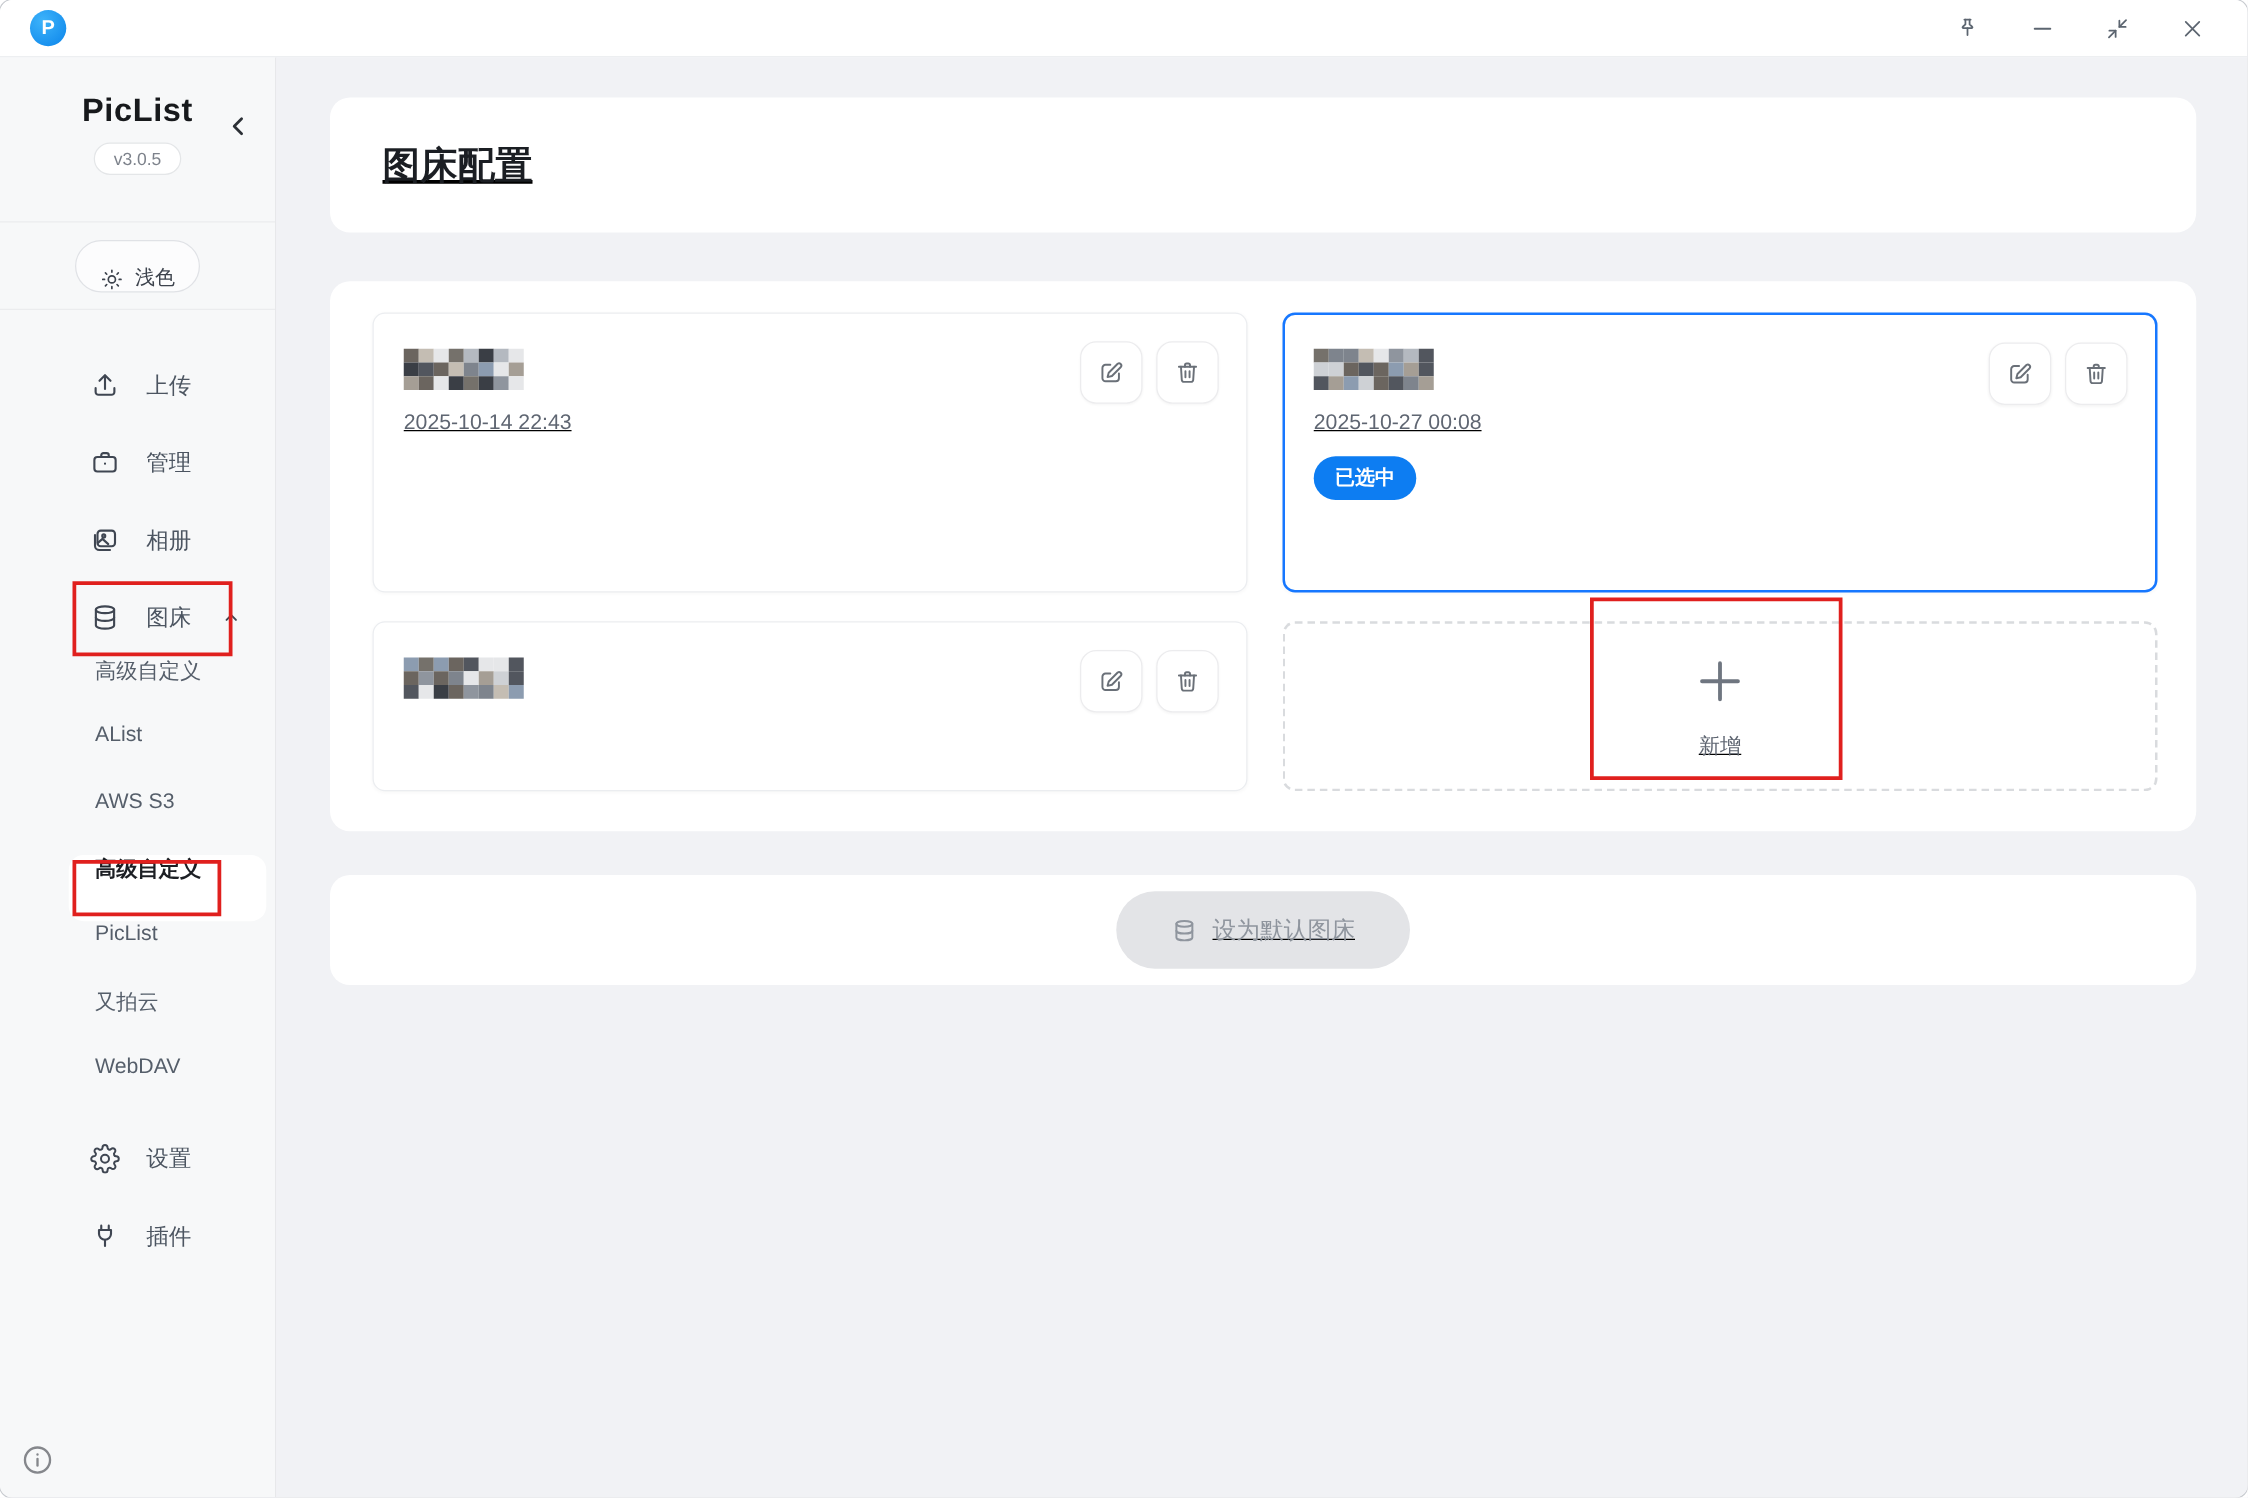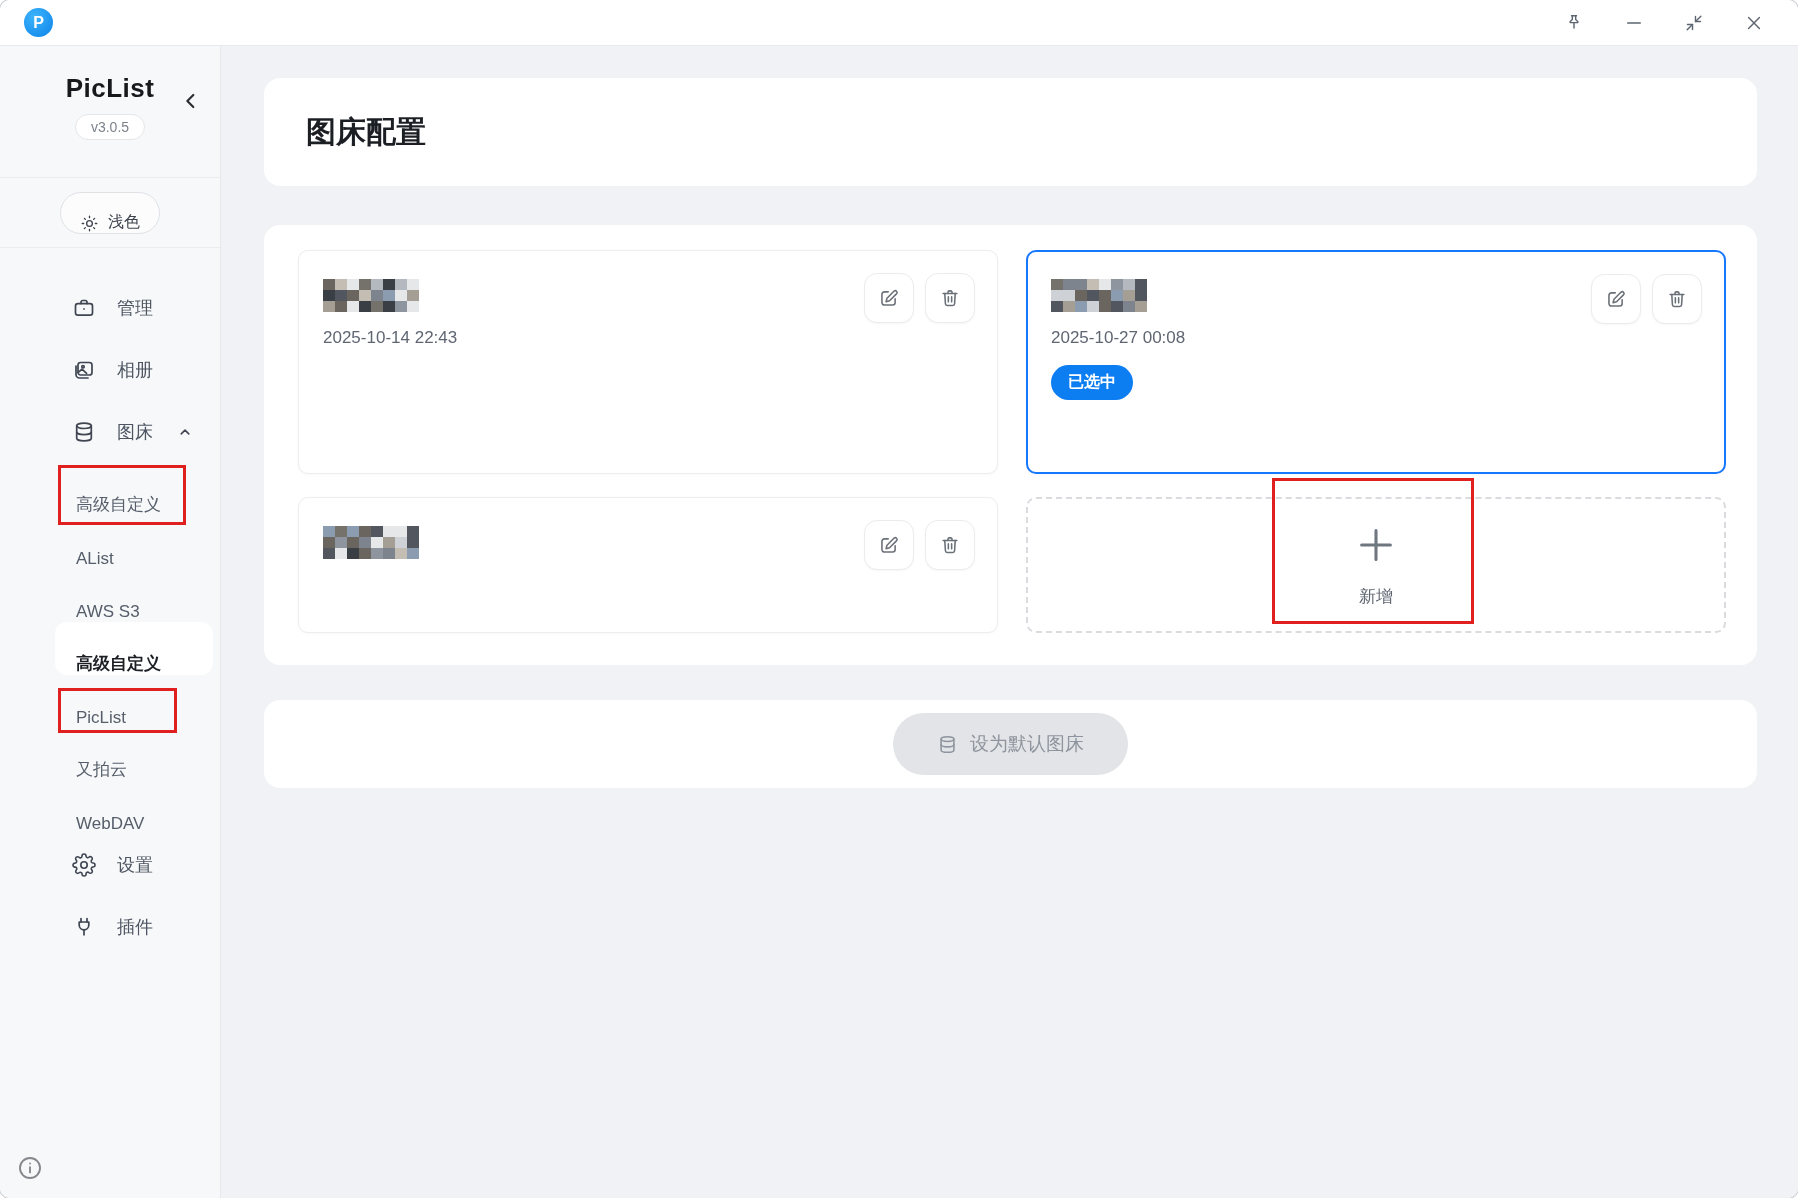--- a/index.html
+++ b/index.html
@@ -23,25 +23,25 @@
   .app-name{font-size:26px;font-weight:700;color:#17191c;letter-spacing:.5px;}
   .version-pill{display:inline-block;margin-top:10px;padding:4px 15px;background:#fff;border:1px solid #e4e6e8;border-radius:15px;font-size:14px;color:#7d828b;}
   .collapse-btn{position:absolute;right:18px;top:44px;background:none;border:none;color:#2c3036;cursor:pointer;}
   .theme-section{height:70px;padding:14px 0;border-bottom:1px solid #ebecee;text-align:center;}
   .theme-btn{display:inline-flex;align-items:flex-end;gap:9px;height:42px;padding:0 19px;border-radius:21px;border:1px solid #e0e2e6;background:#fcfcfd;color:#3d434d;font-size:16px;cursor:pointer;}
   .menu{padding-top:29px;}
   .nav-row{display:flex;align-items:center;height:62px;padding:0 26px 0 72px;color:#4c5561;font-size:18px;cursor:pointer;}
   .nav-row .ic{color:#3f4652;flex-shrink:0;}
   .nav-label{margin-left:21px;}
   .nav-caret{margin-left:auto;color:#3f4652;display:flex;}
-  .sub-row{height:53px;display:flex;align-items:flex-end;margin:0 7px 0 55px;padding-left:21px;border-radius:12px;color:#555e6a;font-size:17px;cursor:pointer;}
+  .sub-row{height:53px;display:flex;align-items:flex-start;margin:0 7px 0 55px;padding-left:21px;border-radius:12px;color:#555e6a;font-size:17px;cursor:pointer;}
   .sub-row.selected{background:#fff;color:#1c1f24;font-weight:700;}
   .info-btn{position:absolute;left:16px;bottom:16px;background:none;border:none;color:#85878c;cursor:pointer;}
   
-  .content{flex:1;background:#f1f2f5;padding:32px 41px 0 43px;overflow:hidden;}
+  .content{flex:1;background:#f1f2f5;padding:32px 41px 0 43px;overflow:hidden;text-decoration:underline;}
   .title-card{height:108px;background:#fff;border-radius:16px;display:flex;align-items:center;padding:0 42px;margin-bottom:39px;}
   .page-title{font-size:30px;font-weight:700;color:#1b1e23;}
   .config-wrap{background:#fff;border-radius:16px;padding:25px 31px 32px 34px;margin-bottom:35px;height:440px;}
   .grid{display:grid;grid-template-columns:1fr 1fr;column-gap:28px;row-gap:23px;height:100%;}
   .cfg-card{position:relative;background:#fff;border:1px solid #ebedf0;border-radius:10px;padding:28px 24px;box-shadow:0 1px 3px rgba(0,0,0,.03);}
   .cfg-card.selected{border:2px solid var(--accent);padding:27px 23px;}
   .cfg-date{margin-top:16px;font-size:17px;color:#5f6672;}
   .badge{display:inline-block;margin-top:17px;padding:7px 17px;background:var(--badge);color:#fff;font-size:16px;border-radius:18px;font-weight:600;}
   .cfg-actions{position:absolute;top:22px;right:22px;display:flex;gap:11px;}
   .icon-btn{width:50px;height:50px;border-radius:13px;border:1px solid #ececee;background:#fff;color:#6a7078;display:flex;align-items:center;justify-content:center;cursor:pointer;box-shadow:0 1px 2px rgba(0,0,0,.04);}
@@ -113,20 +113,28 @@
               <circle cx="12" cy="12" r="3.6"></circle>
               <path d="M12 2.8v1.8M12 19.4v1.8M2.8 12h1.8M19.4 12h1.8M5.5 5.5l1.3 1.3M17.2 17.2l1.3 1.3M18.5 5.5l-1.3 1.3M6.8 17.2l-1.3 1.3"></path>
             </svg>
           <span>浅色</span>
         </button>
       </div>
 
       <nav class="menu">
         <div class="nav-row">
           <svg class="ic" width="24" height="24" viewBox="0 0 24 24" fill="none" stroke="currentColor" stroke-width="1.7" stroke-linecap="round" stroke-linejoin="round">
+              <path d="M4.5 14.5v3a2.3 2.3 0 0 0 2.3 2.3h10.4a2.3 2.3 0 0 0 2.3-2.3v-3"></path>
+              <path d="M12 15.2V4.6"></path>
+              <path d="M7.6 8.6L12 4.2l4.4 4.4"></path>
+            </svg>
+          <span class="nav-label">上传</span>
+        </div>
+        <div class="nav-row">
+          <svg class="ic" width="24" height="24" viewBox="0 0 24 24" fill="none" stroke="currentColor" stroke-width="1.7" stroke-linecap="round" stroke-linejoin="round">
               <rect x="3.5" y="7.6" width="17" height="11.6" rx="2.4"></rect>
               <path d="M9 7.6V6.2a1.7 1.7 0 0 1 1.7-1.7h2.6A1.7 1.7 0 0 1 15 6.2v1.4"></path>
               <path d="M12 12.9v.1"></path>
             </svg>
           <span class="nav-label">管理</span>
         </div>
         <div class="nav-row">
           <svg class="ic" width="24" height="24" viewBox="0 0 24 24" fill="none" stroke="currentColor" stroke-width="1.7" stroke-linecap="round" stroke-linejoin="round">
               <rect x="6" y="4.5" width="14" height="12.5" rx="2.6"></rect>
               <circle cx="11" cy="8.7" r="1.2"></circle>

